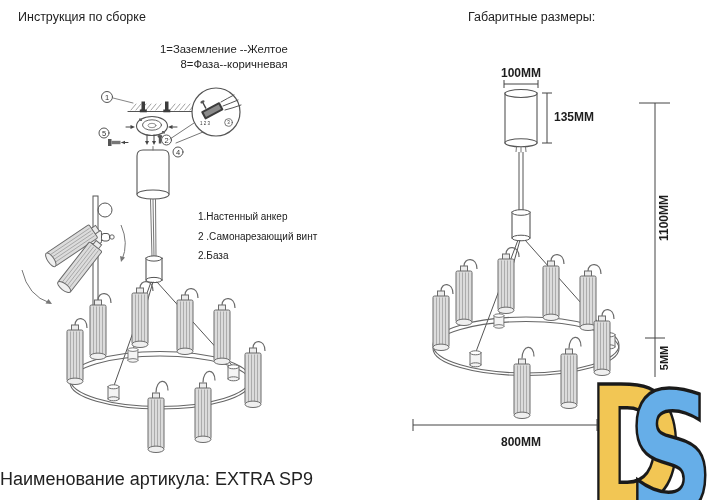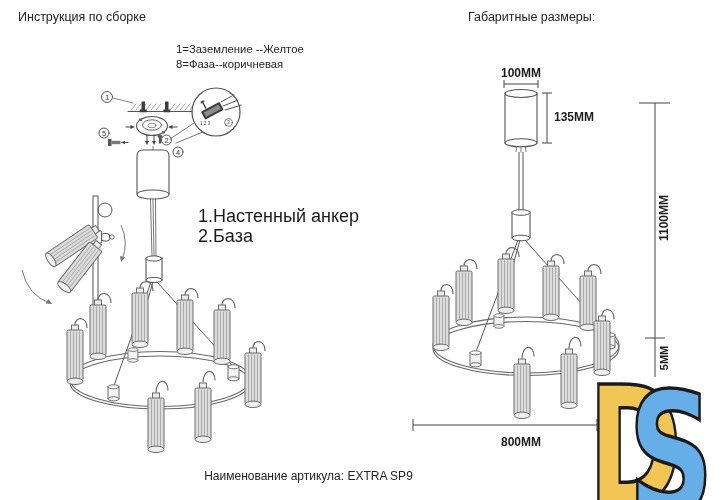--- a/index.html
+++ b/index.html
@@ -5,22 +5,22 @@
   * { margin:0; padding:0; box-sizing:border-box; }
   html,body { background:#ffffff; }
   .page {
     position:relative; width:726px; height:500px; overflow:hidden;
     background:#ffffff; color:#1d1d1d;
     font-family:"Liberation Sans","DejaVu Sans",sans-serif;
   }
   .abs { position:absolute; }
   .title { font-size:12.5px; color:#222; white-space:nowrap; }
   .legend { font-size:11.3px; line-height:15px; color:#222; white-space:nowrap; }
-  .parts { font-size:18px; line-height:19.5px; color:#1a1a1a; white-space:nowrap; }
-  .footer { left:0; top:469px; width:617px; text-align:center; font-size:12px; color:#222; }
+  .parts { font-size:10px; line-height:19.5px; color:#1a1a1a; white-space:nowrap; }
+  .footer { left:0; top:469px; width:617px; font-size:18px; color:#222; }
   svg.art { position:absolute; left:0; top:0; }
   .dim { font-family:"Liberation Sans","DejaVu Sans",sans-serif; font-weight:bold; font-size:12px; fill:#1d1d1d; }
   .dim-sm { font-size:11px; }
   .marker-txt { font-family:"Liberation Sans","DejaVu Sans",sans-serif; font-size:7.5px; fill:#333; }
   .tiny-txt { font-family:"Liberation Sans","DejaVu Sans",sans-serif; font-size:4.5px; fill:#333; }
   .logo-letter { font-family:"DejaVu Sans","Liberation Sans",sans-serif; font-weight:bold; }
 </style>
 </head>
 <body>
 
@@ -260,25 +260,26 @@
     <g>
       <text class="logo-letter" x="588" y="506" font-size="168" textLength="94" lengthAdjust="spacingAndGlyphs" stroke="#1a1a1a" stroke-width="3.5" fill="#F2C654">D</text>
       <text class="logo-letter" x="628" y="513" font-size="168" textLength="86" lengthAdjust="spacingAndGlyphs" stroke="#1a1a1a" stroke-width="3.5" fill="#66AEE8">S</text>
     </g>
   </svg>
 
   <div class="abs title" style="left:18px; top:10px;">Инструкция по сборке</div>
 
   <div class="abs title" style="left:468px; top:10px;">Габаритные размеры:</div>
 
-  <div class="abs legend" style="left:176px; top:42px;">
+  <div class="abs legend" style="left:160px; top:42px;text-align:right;">
     <div>1=Заземление --Желтое</div>
     <div>8=Фаза--коричневая</div>
   </div>
 
   <div class="abs parts" style="left:198px; top:207px;">
     <div>1.Настенный анкер</div>
+    <div>2 .Самонарезающий винт</div>
     <div>2.База</div>
   </div>
 
   <div class="abs footer">Наименование артикула: EXTRA SP9</div>
 
 </div>
 
 </body></html>

